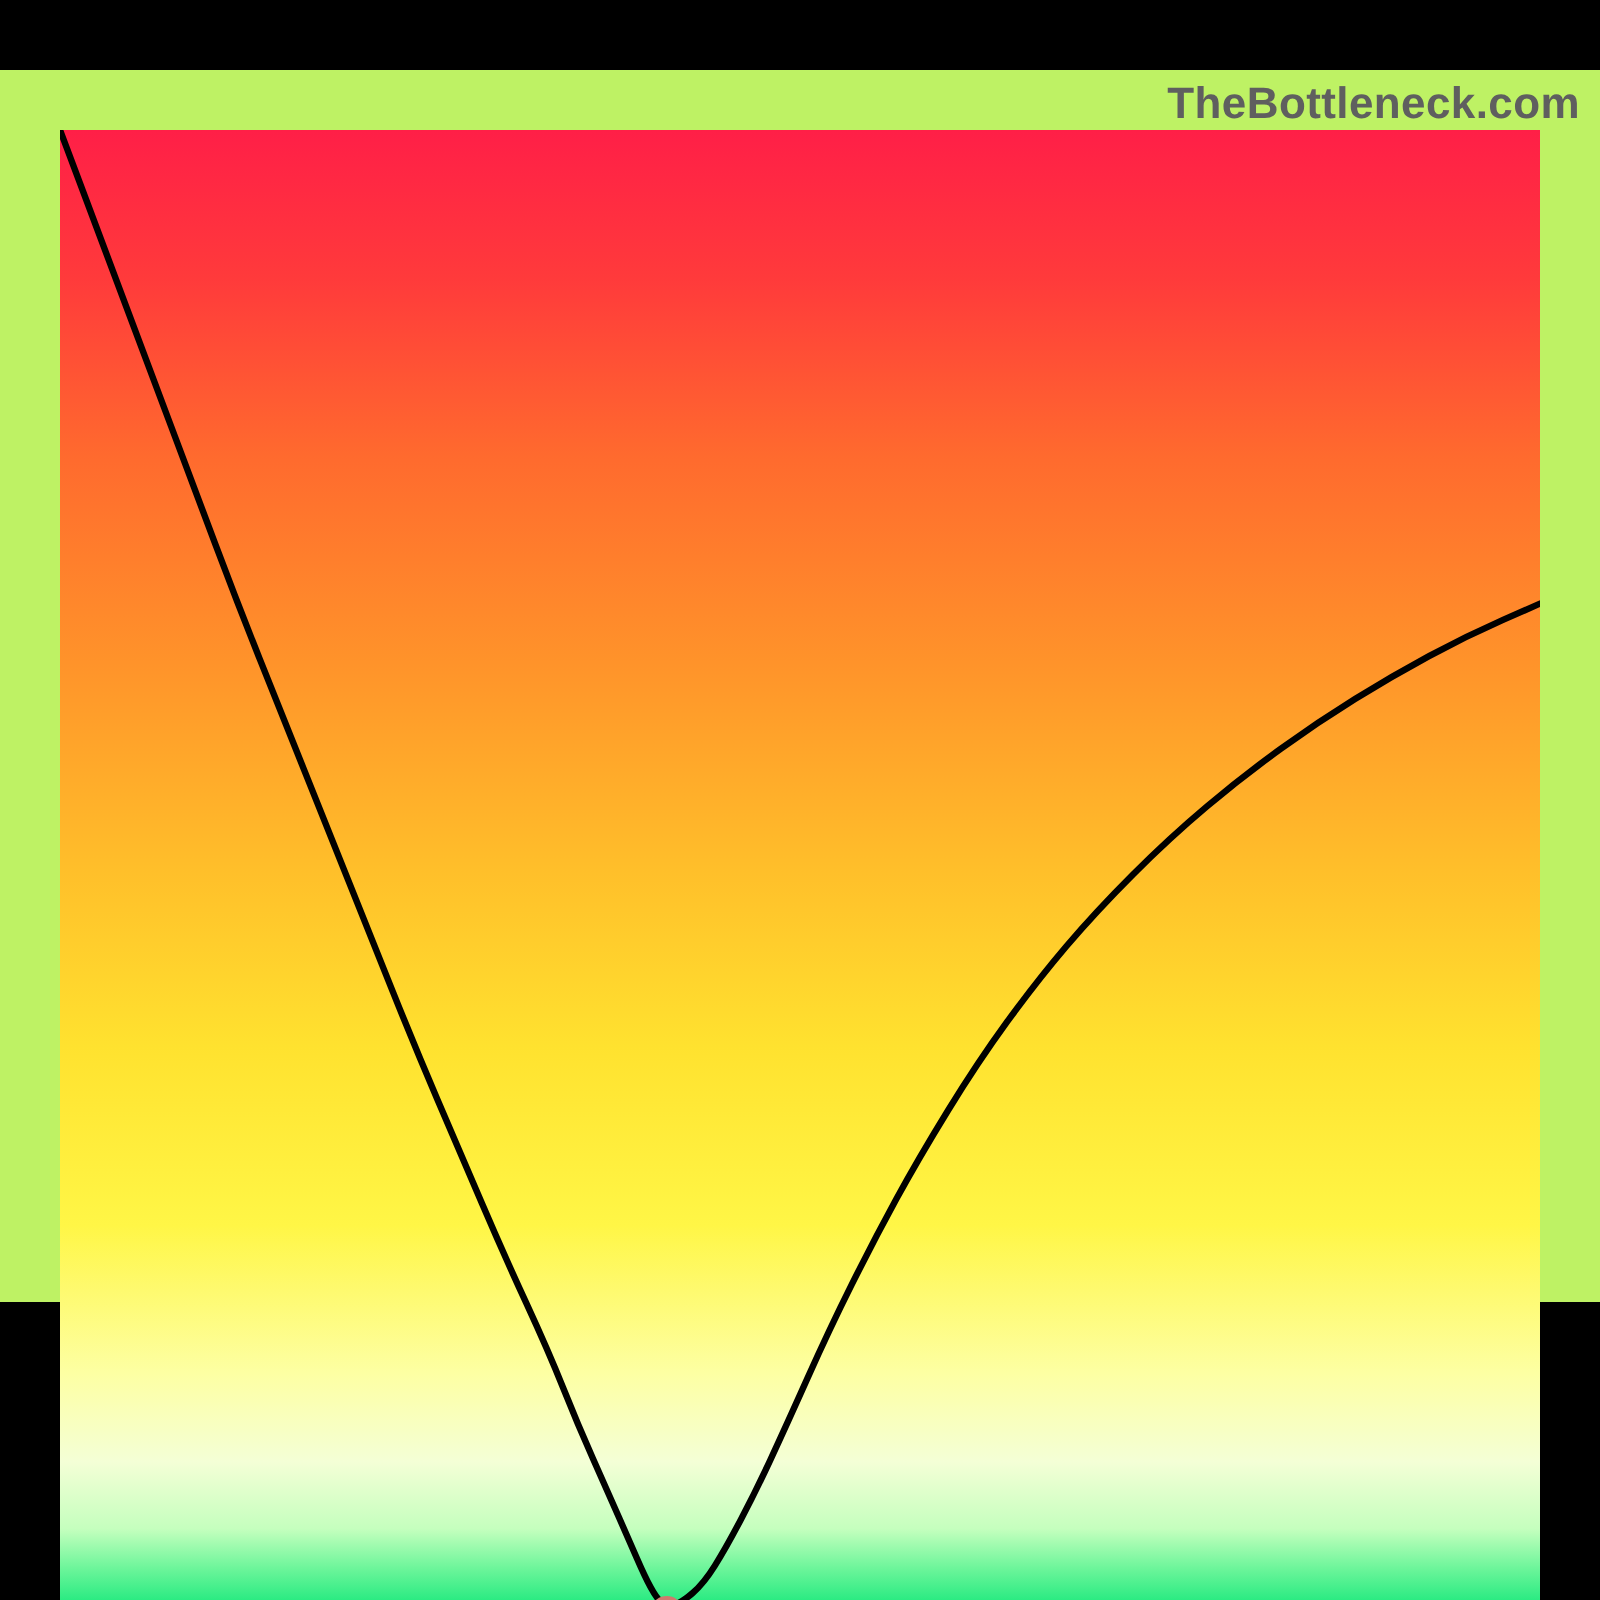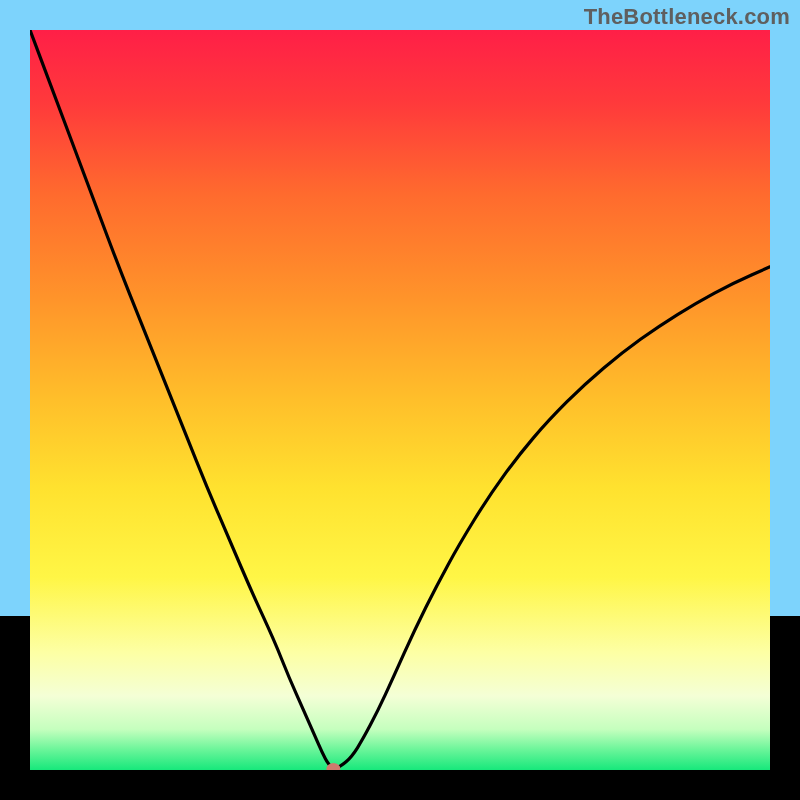--- a/index.html
+++ b/index.html
@@ -8,21 +8,22 @@
     width: 800px;
     height: 800px;
     background: #000;
     overflow: hidden;
     font-family: Arial, Helvetica, sans-serif;
   }
   .frame {
     position: relative;
     width: 800px;
     height: 616px;
-    background: #7dd3fc;
+    background: #bef264;
+    margin-top: 35px;
   }
   .watermark {
     position: absolute;
     top: 4px;
     right: 10px;
     font-size: 22px;
     font-weight: 600;
     color: #5f5f5f;
     letter-spacing: 0.2px;
     z-index: 5;

